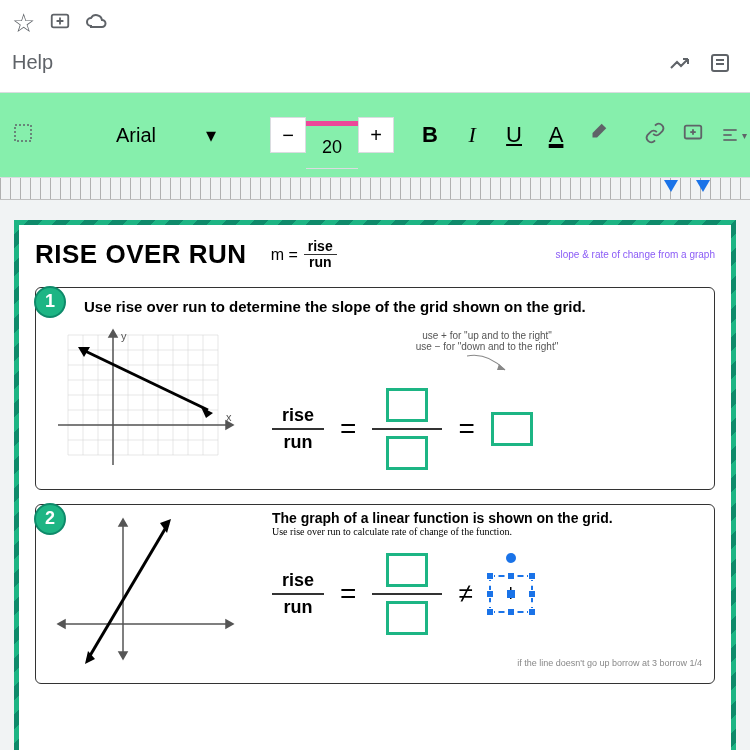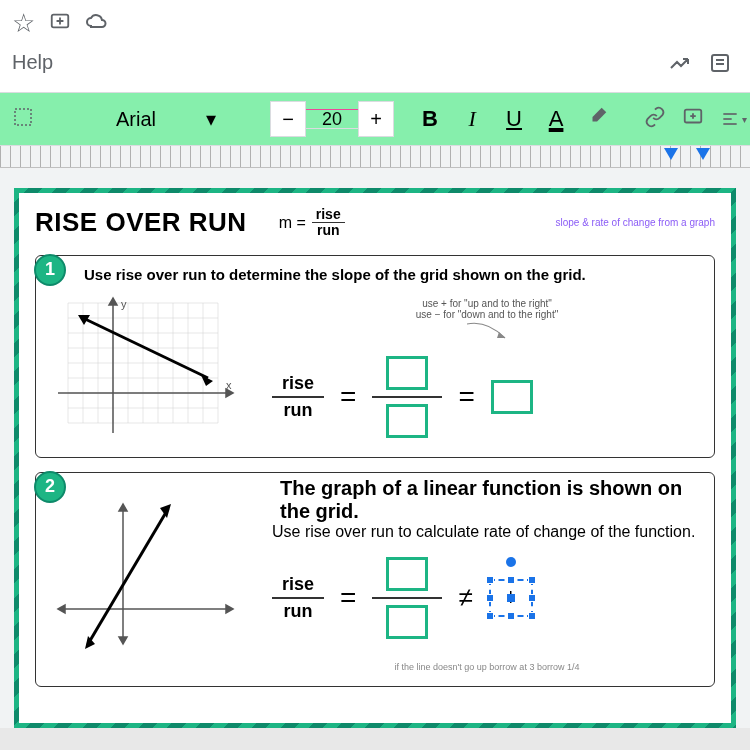--- a/index.html
+++ b/index.html
@@ -65,27 +65,28 @@
       height: 36px;
       display: flex;
       align-items: center;
       justify-content: center;
       border: 1px solid #dadce0;
       background: #fff;
       font-size: 20px;
     }
     .fontsize-val {
       width: 52px;
-      height: 20px;
+      height: 48px;
       display: flex;
       align-items: center;
       justify-content: center;
-      border-top: 1px solid #ec4899;
+      border-top: 5px solid #ec4899;
       border-bottom: 1px solid #dadce0;
       font-size: 18px;
+      margin-top: 20px;
     }
     .fmt-group { display: flex; gap: 14px; margin-left: 14px; align-items: center; }
     .fmt { font-size: 22px; width: 28px; text-align: center; }
     .bold { font-weight: bold; }
     .italic { font-style: italic; font-family: serif; }
     .underline { text-decoration: underline; }
     .text-color { text-decoration: underline; text-decoration-thickness: 4px; text-decoration-color: #000; }
     .divider { width: 1px; height: 28px; background: #dadce0; margin: 0 8px; }
     .insert-group { display: flex; gap: 16px; align-items: center; font-size: 20px; color: #5f6368; }
     
@@ -122,21 +123,21 @@
       border: 5px solid transparent;
       border-image: repeating-linear-gradient(135deg, #1db584 0 10px, #0e8a6a 10px 20px) 5;
       padding: 14px 16px;
       height: 540px;
       position: relative;
       overflow: hidden;
     }
     .ws-header {
       display: flex;
       align-items: center;
-      gap: 32px;
+      gap: 24px;
       padding-bottom: 8px;
       text-align: center;
     }
     .ws-title { font-weight: 900; font-size: 26px; font-family: Arial Black, Arial, sans-serif; letter-spacing: 0.5px; }
     .slope-formula { font-size: 16px; display: flex; align-items: center; gap: 6px; }
     .frac { display: inline-flex; flex-direction: column; align-items: center; font-size: 14px; line-height: 1.1; }
     .frac .num { border-bottom: 1.5px solid #333; padding: 0 4px; font-weight: bold; }
     .frac .den { padding: 0 4px; font-weight: bold; }
     .ws-subtitle { margin-left: auto; font-size: 10px; color: #8b5cf6; }
     
@@ -191,21 +192,21 @@
     .handle { position: absolute; width: 8px; height: 8px; background: #1a73e8; border: 1px solid #fff; }
     .h-tl { top: -5px; left: -5px; } .h-tr { top: -5px; right: -5px; }
     .h-bl { bottom: -5px; left: -5px; } .h-br { bottom: -5px; right: -5px; }
     .h-t { top: -5px; left: 50%; transform: translateX(-50%); }
     .h-b { bottom: -5px; left: 50%; transform: translateX(-50%); }
     .h-l { left: -5px; top: 50%; transform: translateY(-50%); }
     .h-r { right: -5px; top: 50%; transform: translateY(-50%); }
     .rot { position: absolute; top: -24px; left: 50%; transform: translateX(-50%); width: 10px; height: 10px; border-radius: 50%; background: #1a73e8; }
     .cursor-char { font-size: 16px; }
     .neq { font-size: 26px; position: relative; }
-    .footer-hint { font-size: 9px; color: #888; margin-top: 23px; text-align: center; }
+    .footer-hint { font-size: 9px; color: #888; margin-top: 23px; text-align: right; }
   </style>
 </head>
 <body>
 
 <div class="titlebar">
   <span class="icon">☆</span>
   <span class="icon">
     <svg width="22" height="22" viewBox="0 0 24 24" fill="none" stroke="#5f6368" stroke-width="2">
         <rect x="3" y="5" width="18" height="14" rx="2"></rect>
         <path d="M12 9v6m-3-3h6" stroke-linecap="round"></path>
@@ -391,22 +392,22 @@
               <polygon points="10,115 17,111 17,119" fill="#555"></polygon>
               <polygon points="75,10 71,17 79,17" fill="#555"></polygon>
               <polygon points="75,150 71,143 79,143" fill="#555"></polygon>
             </g>
             <line x1="40" y1="150" x2="120" y2="15" stroke="#000" stroke-width="3"></line>
             <polygon points="37,155 47,150 40,142" fill="#000"></polygon>
             <polygon points="123,10 112,14 119,24" fill="#000"></polygon>
           </svg>
         </div>
         <div style="flex:1;">
-          <div class="problem-text" style="margin-left:8px; font-size:20px;">The graph of a linear function is shown on the grid.</div>
-          <div class="problem-text" style="margin-left:0; font-size:16px; font-weight:normal;">Use rise over run to calculate rate of change of the function.</div>
+          <div class="problem-text" style="margin-left:0; font-size:14px;">The graph of a linear function is shown on the grid.</div>
+          <div class="problem-text" style="margin-left:0; font-size:10px; font-weight:normal;font-family:Liberation Serif, serif;">Use rise over run to calculate rate of change of the function.</div>
           <div class="eq-row" style="margin-top:16px;">
             <div class="eq-frac">
               <span class="t">rise</span>
               <span class="b">run</span>
             </div>
             <span class="equals">=</span>
             <div class="box-frac">
               <div class="fillbox"></div>
               <div class="hline"></div>
               <div class="fillbox"></div>

